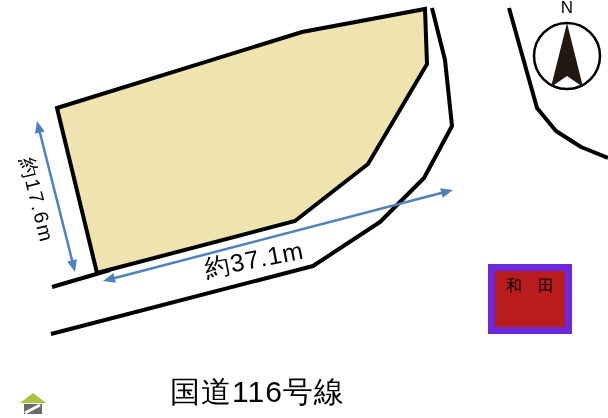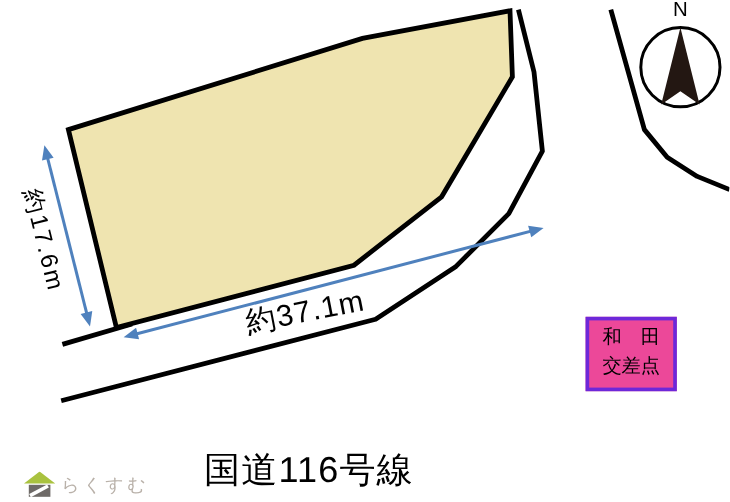--- a/index.html
+++ b/index.html
@@ -23,21 +23,21 @@
     transform:rotate(-11deg);transform-origin:center;
   }
   .road-name{
     left:170px;top:372px;font-size:30px;letter-spacing:1px;
   }
   .north-label{
     left:558px;top:-2px;width:18px;text-align:center;font-size:17px;
   }
   .intersection-box{
     position:absolute;left:488px;top:264px;width:70px;height:53px;
-    border:3px solid #6d28d9;background:#ec4899;
+    border:7px solid #6d28d9;background:#b91c1c;
     text-align:center;font-size:16px;line-height:24px;color:#000;
     padding-top:3px;
   }
   .logo{
     position:absolute;left:20px;top:392px;height:24px;
     display:flex;align-items:center;
   }
   .logo .logo-text{
     margin-left:5px;font-size:15px;letter-spacing:3px;color:#b9b1a9;
   }
@@ -76,25 +76,23 @@
   <div class="txt dim-left">約17.6m</div>
 
   <div class="txt dim-bottom">約37.1m</div>
 
   <div class="txt road-name">国道116号線</div>
 
   <div class="txt north-label">N</div>
 
   <div class="intersection-box">
     <div>和　田</div>
-    <div>交差点</div>
   </div>
 
   <div class="logo">
     <svg width="26" height="22" viewBox="0 0 26 22">
       <polygon points="13,0 26,10 0,10" fill="#A9C23F"></polygon>
       <rect x="4" y="11" width="18" height="10" fill="#6E6A67"></rect>
       <line x1="5" y1="20" x2="20" y2="12" stroke="#ffffff" stroke-width="3"></line>
     </svg>
-    <span class="logo-text">らくすむ</span>
   </div>
 
 </div>
 
 </body></html>

